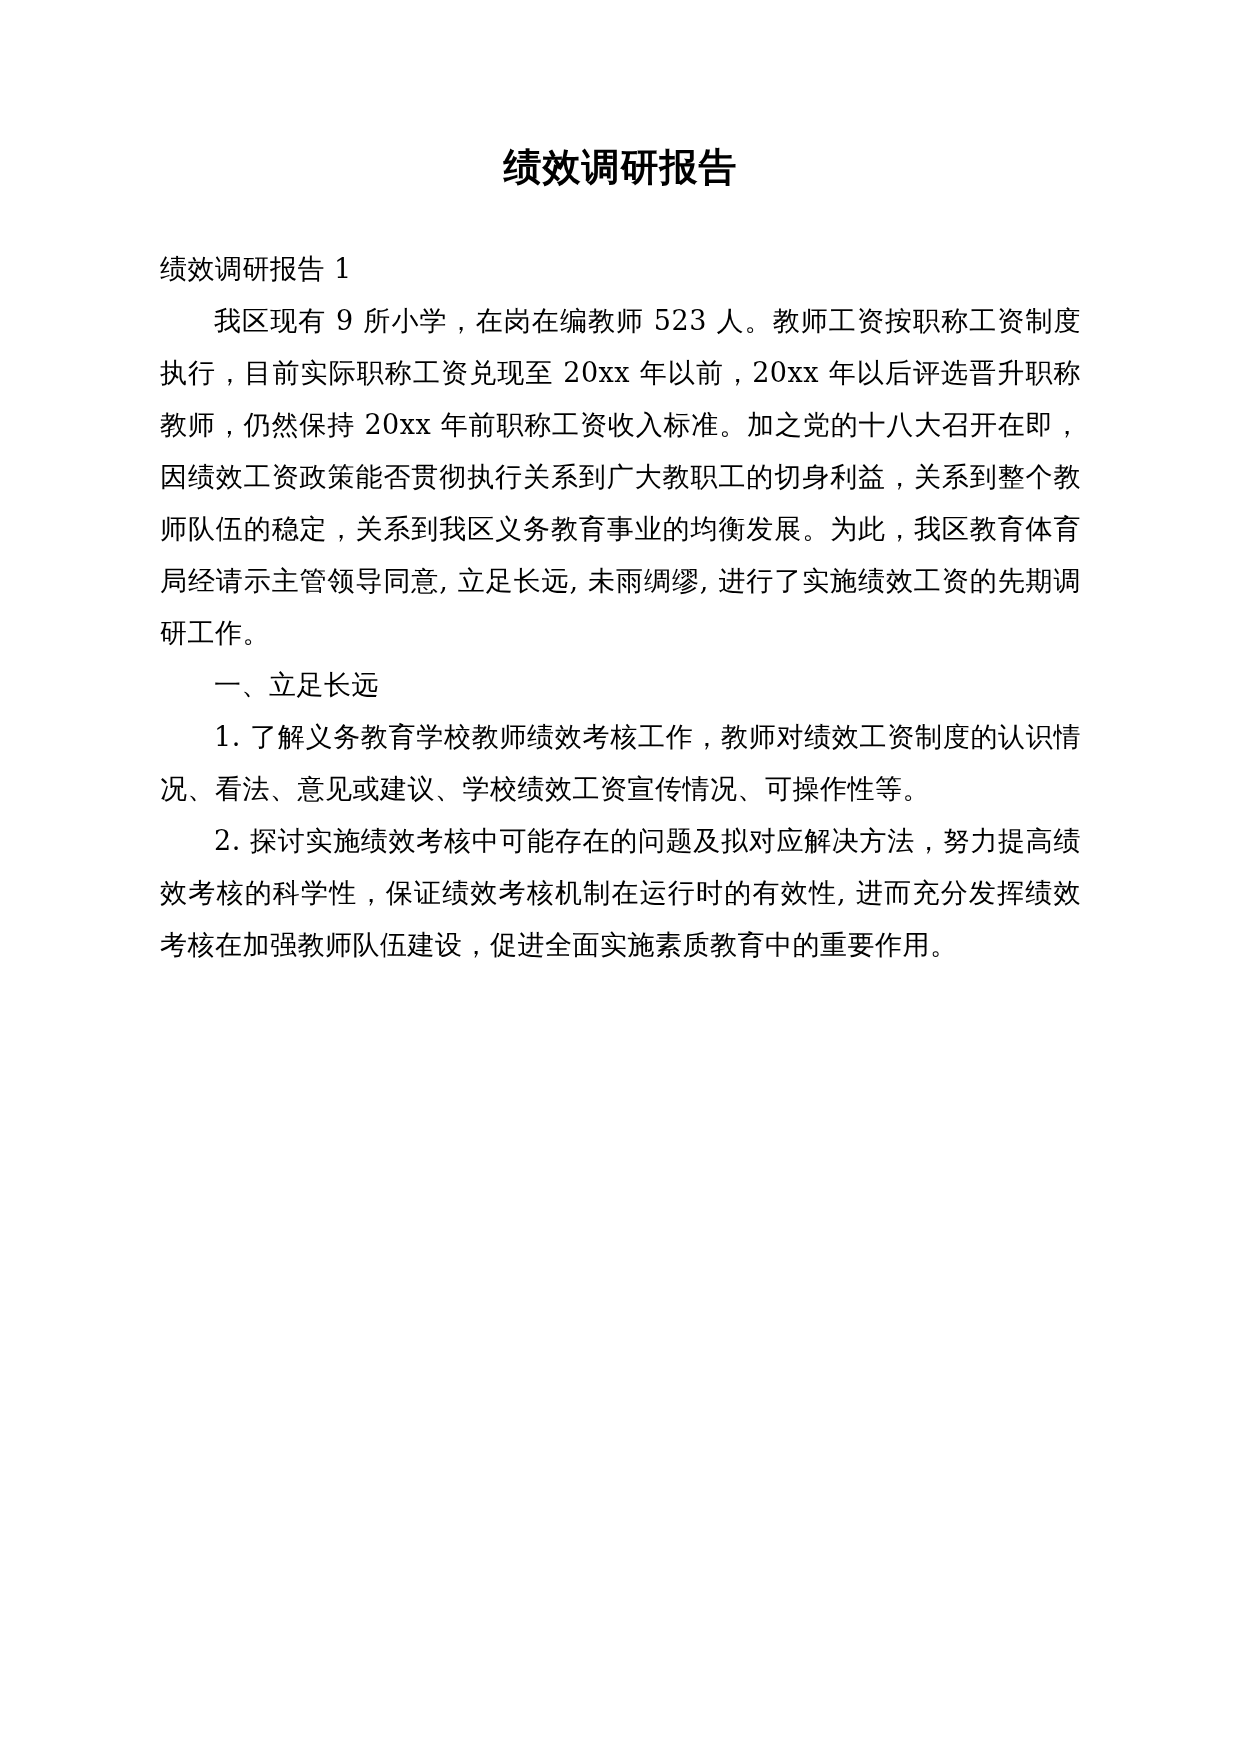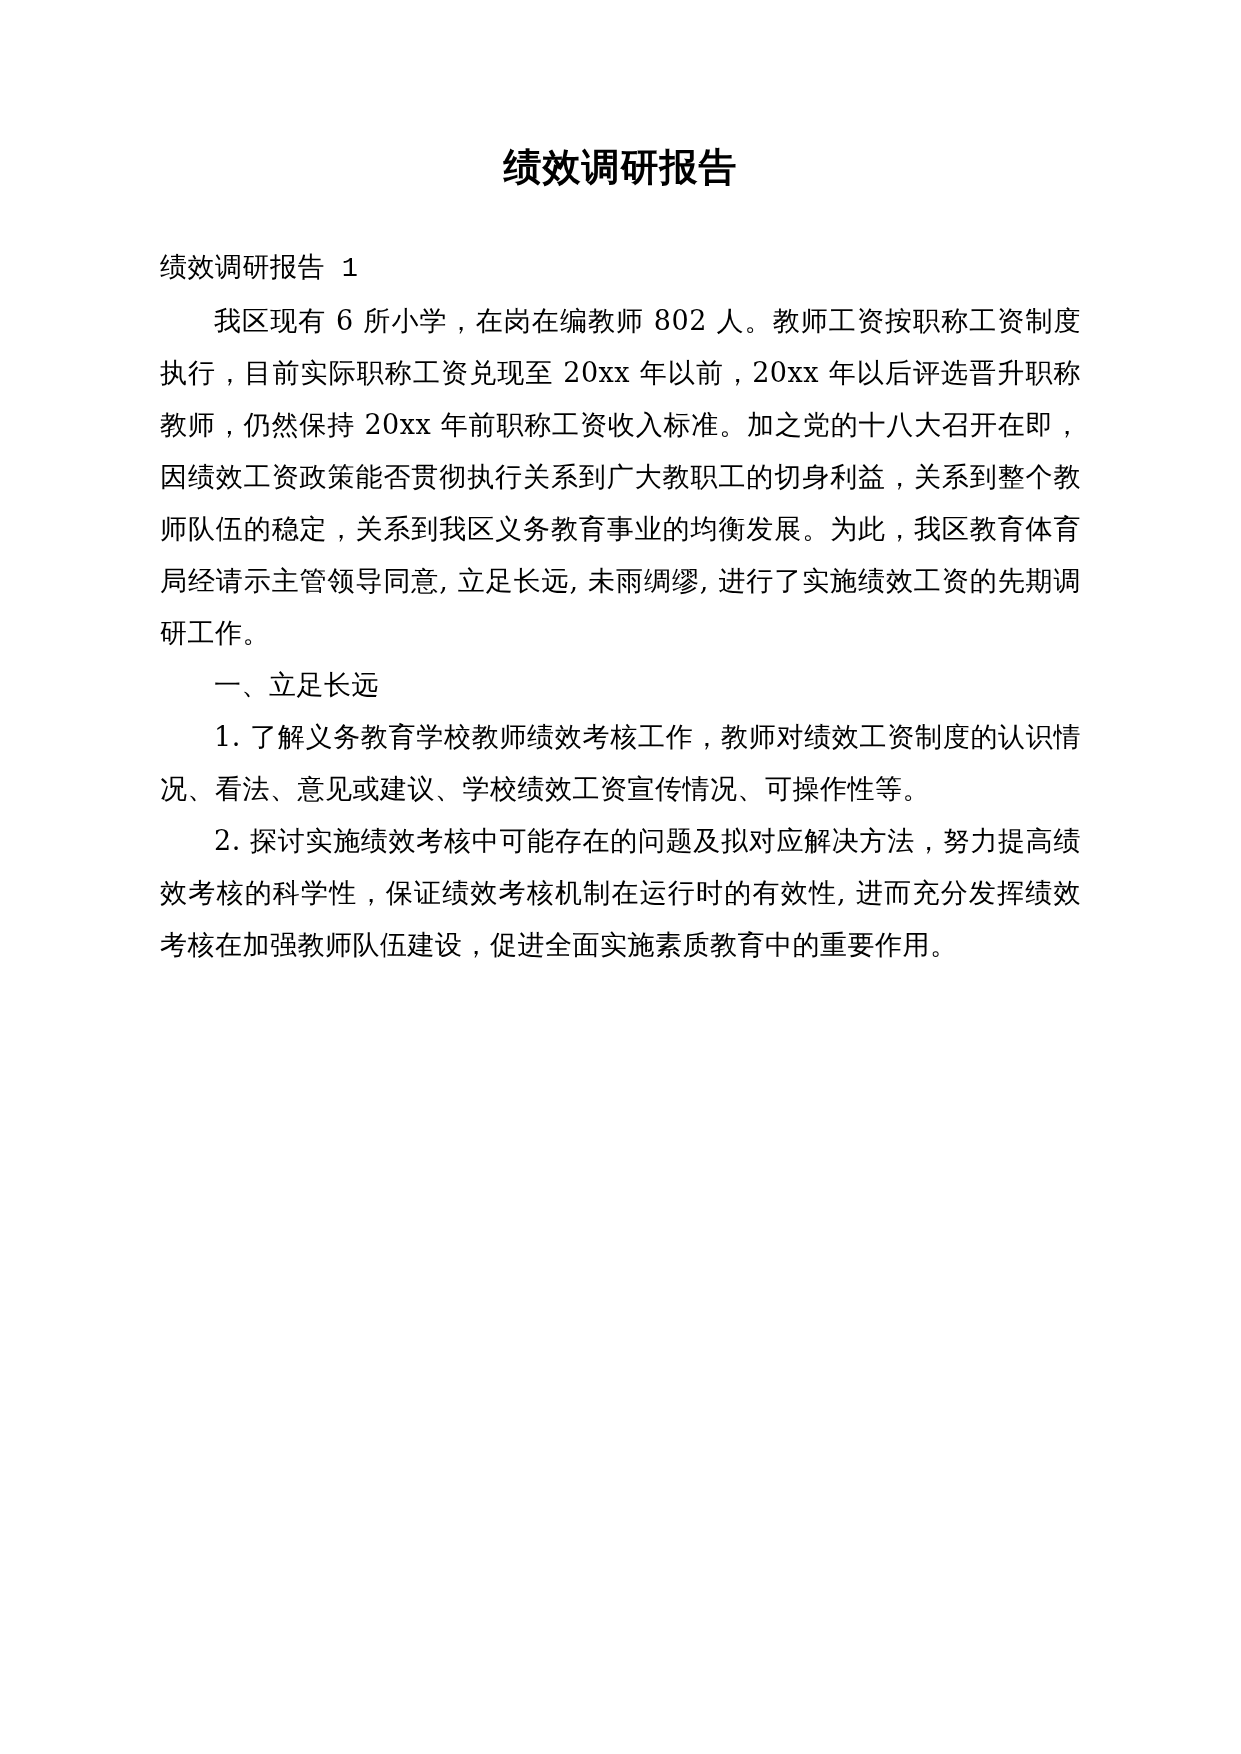--- a/index.html
+++ b/index.html
@@ -40,36 +40,35 @@
     letter-spacing: 0.5px;
   }
   p.indent {
     text-indent: 2em;
   }
   .section-label {
     margin: 0;
     font-size: 27px;
     line-height: 52px;
     letter-spacing: 0.5px;
-    font-family: Liberation Mono, monospace;
   }
   .gap-lg {
     height: 50px;
   }
 </style>
 </head>
 <body>
 
 <div class="page">
 
   <h1 class="doc-title">绩效调研报告</h1>
 
 
   <div class="gap-lg"></div>
 
   <p class="section-label">绩效调研报告 1</p>
 
-  <p class="para indent">我区现有 6 所小学，在岗在编教师 802 人。教师工资按职称工资制度执行，目前实际职称工资兑现至 20xx 年以前，20xx 年以后评选晋升职称教师，仍然保持 20xx 年前职称工资收入标准。加之党的十八大召开在即，因绩效工资政策能否贯彻执行关系到广大教职工的切身利益，关系到整个教师队伍的稳定，关系到我区义务教育事业的均衡发展。为此，我区教育体育局经请示主管领导同意, 立足长远, 未雨绸缪, 进行了实施绩效工资的先期调研工作。</p>
+  <p class="para indent">我区现有 9 所小学，在岗在编教师 523 人。教师工资按职称工资制度执行，目前实际职称工资兑现至 20xx 年以前，20xx 年以后评选晋升职称教师，仍然保持 20xx 年前职称工资收入标准。加之党的十八大召开在即，因绩效工资政策能否贯彻执行关系到广大教职工的切身利益，关系到整个教师队伍的稳定，关系到我区义务教育事业的均衡发展。为此，我区教育体育局经请示主管领导同意, 立足长远, 未雨绸缪, 进行了实施绩效工资的先期调研工作。</p>
   <p class="para indent">一、立足长远</p>
   <p class="para indent">1. 了解义务教育学校教师绩效考核工作，教师对绩效工资制度的认识情况、看法、意见或建议、学校绩效工资宣传情况、可操作性等。</p>
   <p class="para indent">2. 探讨实施绩效考核中可能存在的问题及拟对应解决方法，努力提高绩效考核的科学性，保证绩效考核机制在运行时的有效性, 进而充分发挥绩效考核在加强教师队伍建设，促进全面实施素质教育中的重要作用。</p>
 
 </div>
 
 </body></html>

